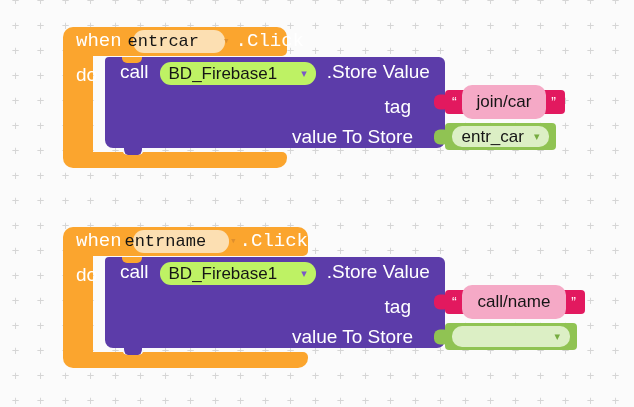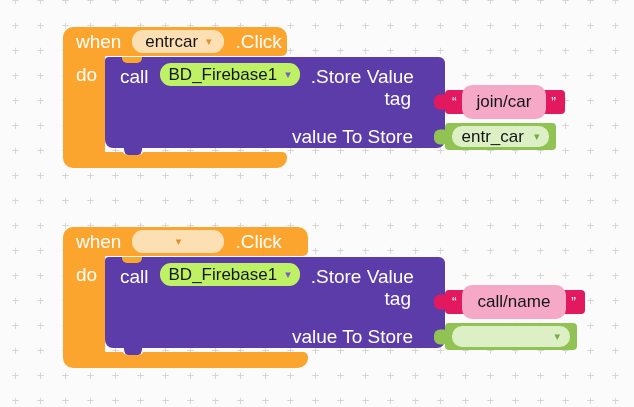--- a/index.html
+++ b/index.html
@@ -24,36 +24,37 @@
 
   .white-label{color:#ffffff;font-size:19px;line-height:1;white-space:nowrap}
 
   
   .when-bar{
     position:absolute;left:63px;top:calc(27px + var(--dy));
     width:var(--fw);height:29px;background:var(--event-orange,#FBA52E);
     border-radius:10px 10px 5px 0;
     display:flex;align-items:center;gap:11px;padding-left:13px;box-sizing:border-box;
     z-index:1;
+    font-family:Liberation Mono, monospace;
   }
   .do-col{
     position:absolute;left:63px;top:calc(56px + var(--dy));
-    width:42px;height:96px;background:var(--event-orange,#FBA52E);
+    width:30px;height:96px;background:var(--event-orange,#FBA52E);
     box-sizing:border-box;padding:9px 0 0 13px;z-index:1;
   }
   .bottom-bar{
     position:absolute;left:63px;top:calc(152px + var(--dy));
     width:var(--fw);height:16px;background:var(--event-orange,#FBA52E);
     border-radius:0 5px 10px 10px;z-index:1;
   }
 
   
   .dd{
     height:23px;border-radius:11px;
-    display:inline-flex;align-items:center;justify-content:center;gap:8px;
+    display:inline-flex;align-items:center;justify-content:center;gap:24px;
     padding:0 9px;font-size:17px;color:#151515;white-space:nowrap;box-sizing:border-box;
   }
   .dd-cream{background:#FCDFB2;min-width:92px}
   .dd-lavender{background:#bef264;min-width:128px}
   .tri{font-size:11px;line-height:1}
   .tri-orange{color:#DE8F2E}
   .tri-purple{color:#7A58C8}
   .tri-green{color:#76AC41}
 
   
@@ -65,22 +66,22 @@
   .notch-top{
     position:absolute;left:17px;top:0;width:20px;height:6px;
     background:var(--event-orange,#FBA52E);border-radius:0 0 5px 5px;
   }
   .notch-bottom{
     position:absolute;left:17px;bottom:-7px;width:18px;height:7px;
     background:var(--method-purple,#5C3CA9);
     border-left:2px solid #fbfbfb;border-right:2px solid #fbfbfb;
     border-radius:0 0 6px 6px;
   }
-  .row1{position:absolute;left:15px;top:5px;height:24px;display:flex;align-items:flex-end;gap:11px}
-  .tag-label{position:absolute;right:34px;top:32px}
+  .row1{position:absolute;left:15px;top:5px;height:24px;display:flex;align-items:flex-start;gap:11px}
+  .tag-label{position:absolute;right:34px;top:40px}
   .value-label{position:absolute;right:32px;top:70px}
 
   
   .value-block{
     position:absolute;display:flex;align-items:center;box-sizing:border-box;z-index:4;
   }
   .value-block::before{
     content:"";position:absolute;left:-11px;top:50%;transform:translateY(-50%);
     width:12px;height:15px;border-radius:6px 2px 2px 6px;background:inherit;
   }
@@ -594,20 +595,21 @@
         <span>entr_car</span>
         <span class="tri tri-green">▾</span>
       </span>
     </div>
   </div>
 
   <div class="stack s1">
     <div class="when-bar">
       <span class="white-label">when</span>
       <span class="dd dd-cream">
+        <span>entrname</span>
         <span class="tri tri-orange">▾</span>
       </span>
       <span class="white-label">.Click</span>
     </div>
     <div class="do-col">
       <span class="white-label">do</span>
     </div>
     <div class="bottom-bar"></div>
 
     <div class="purple-block">

